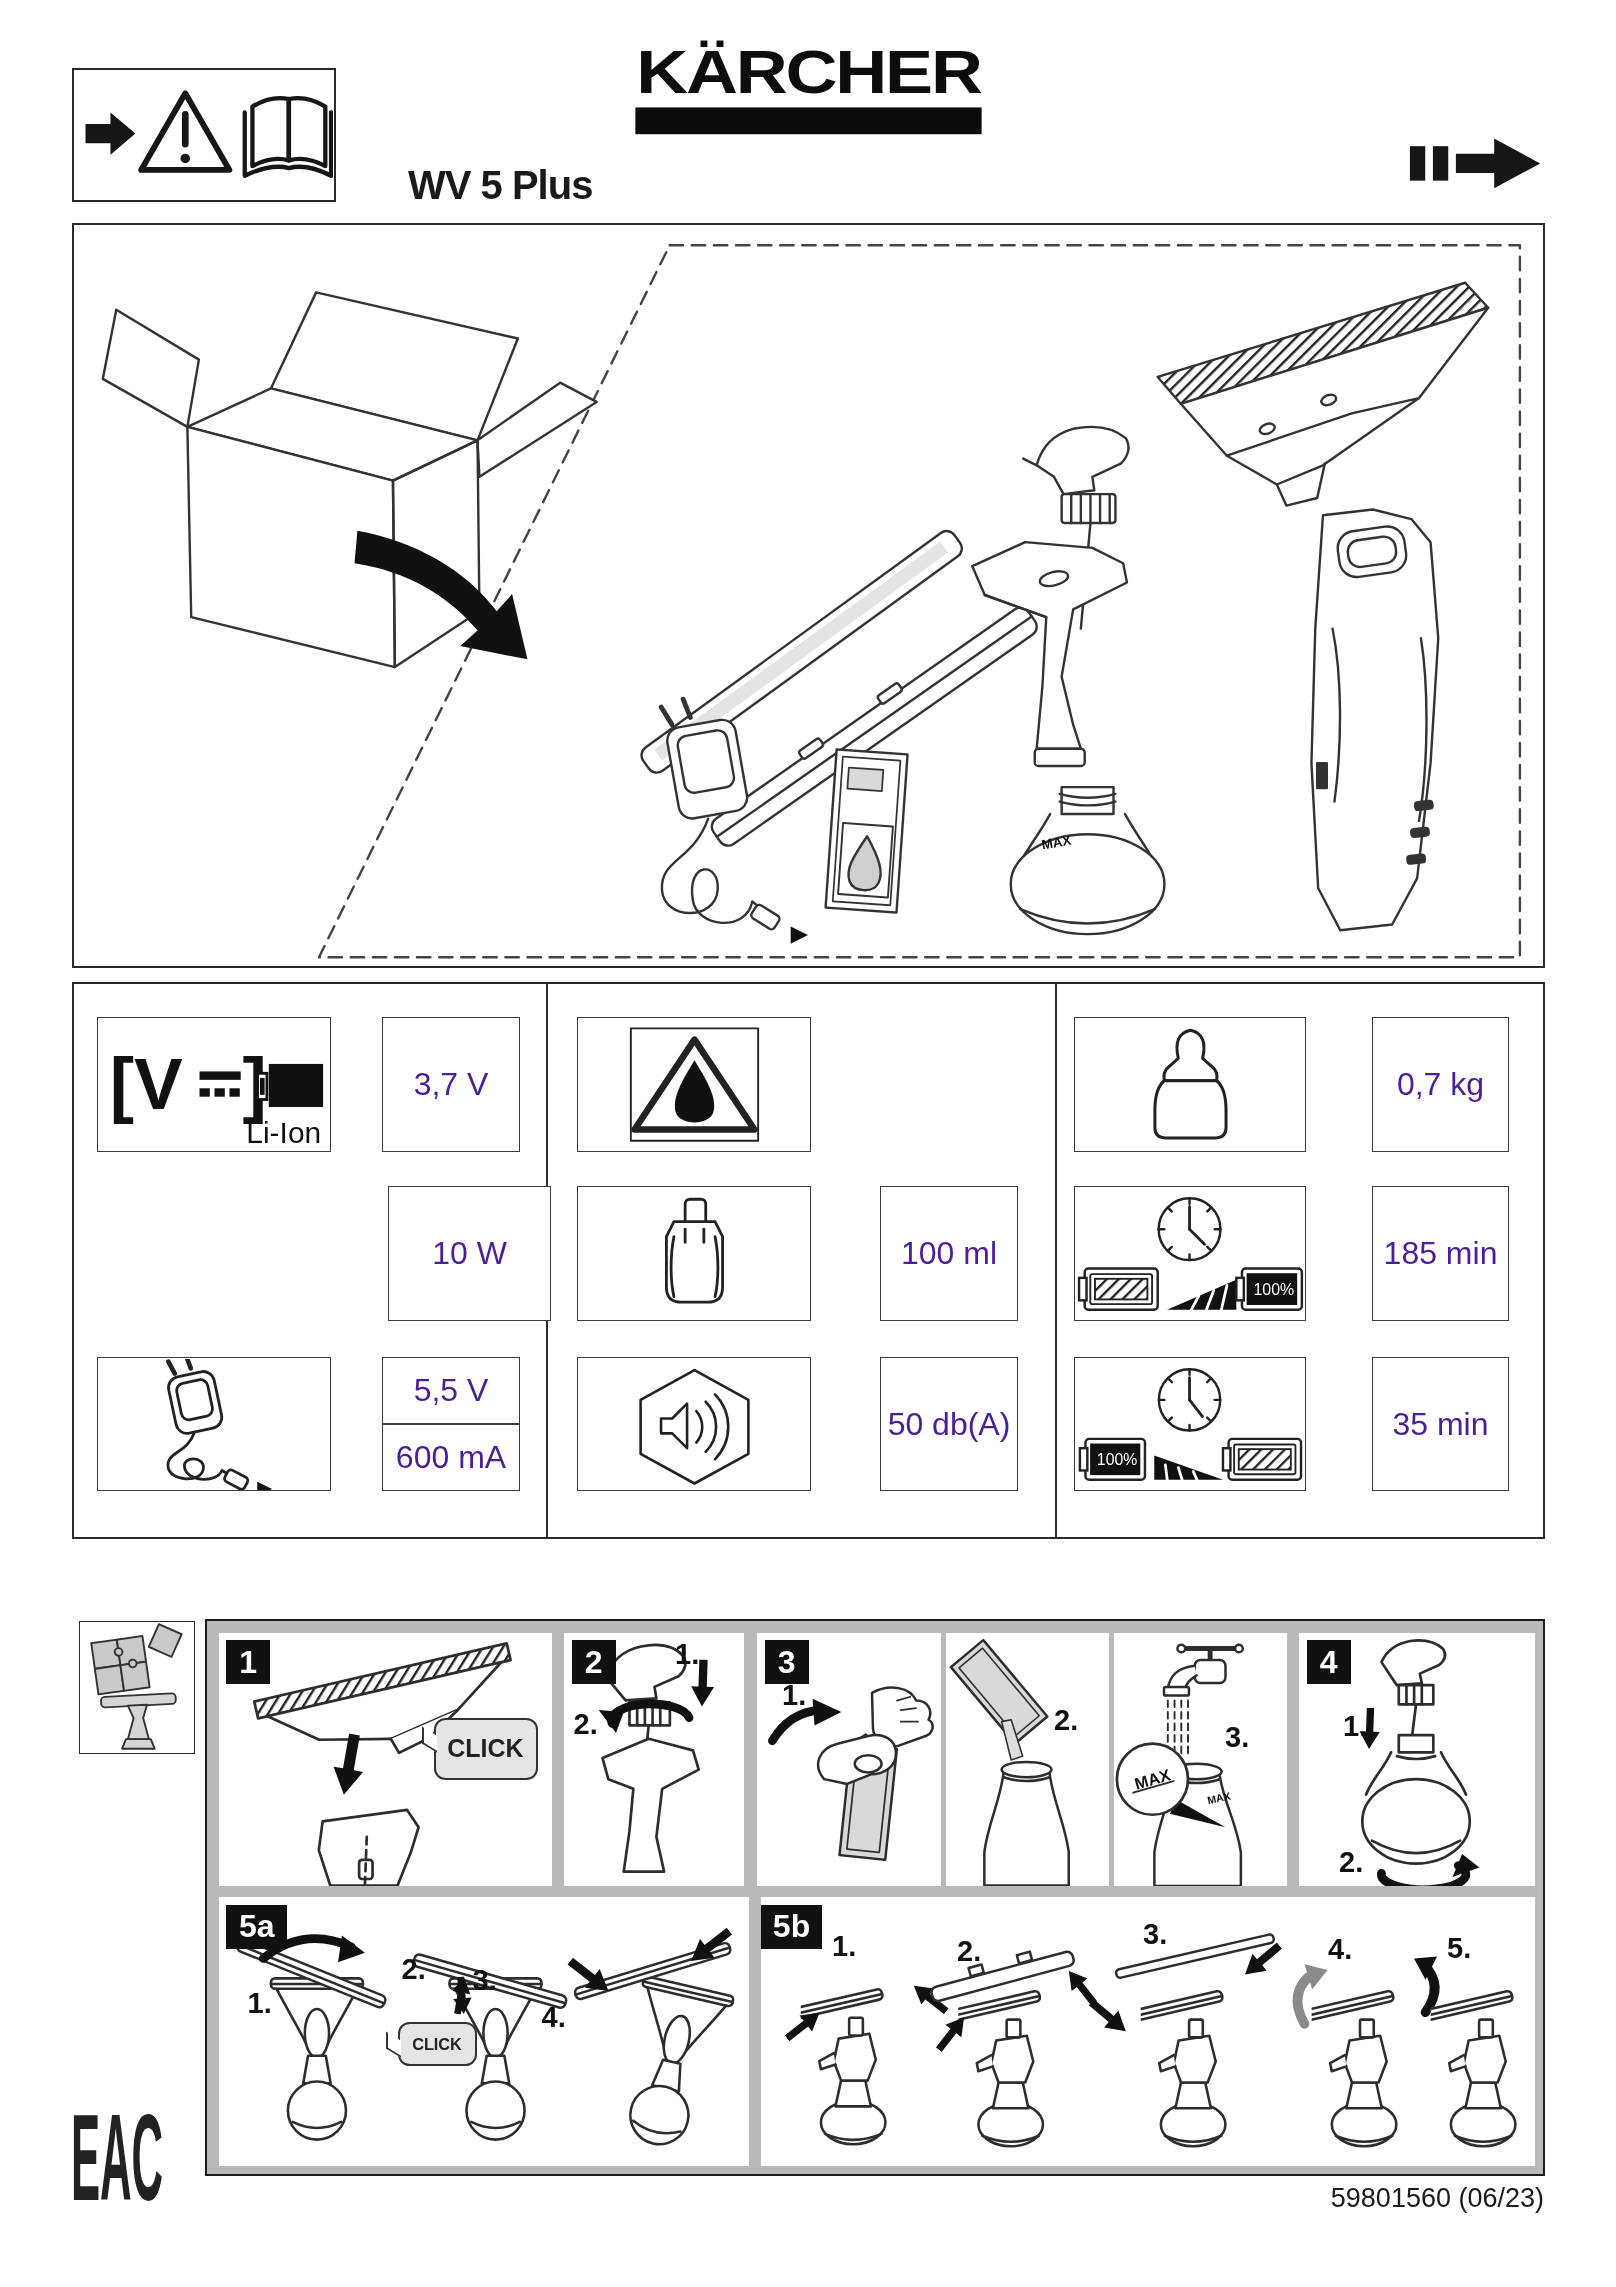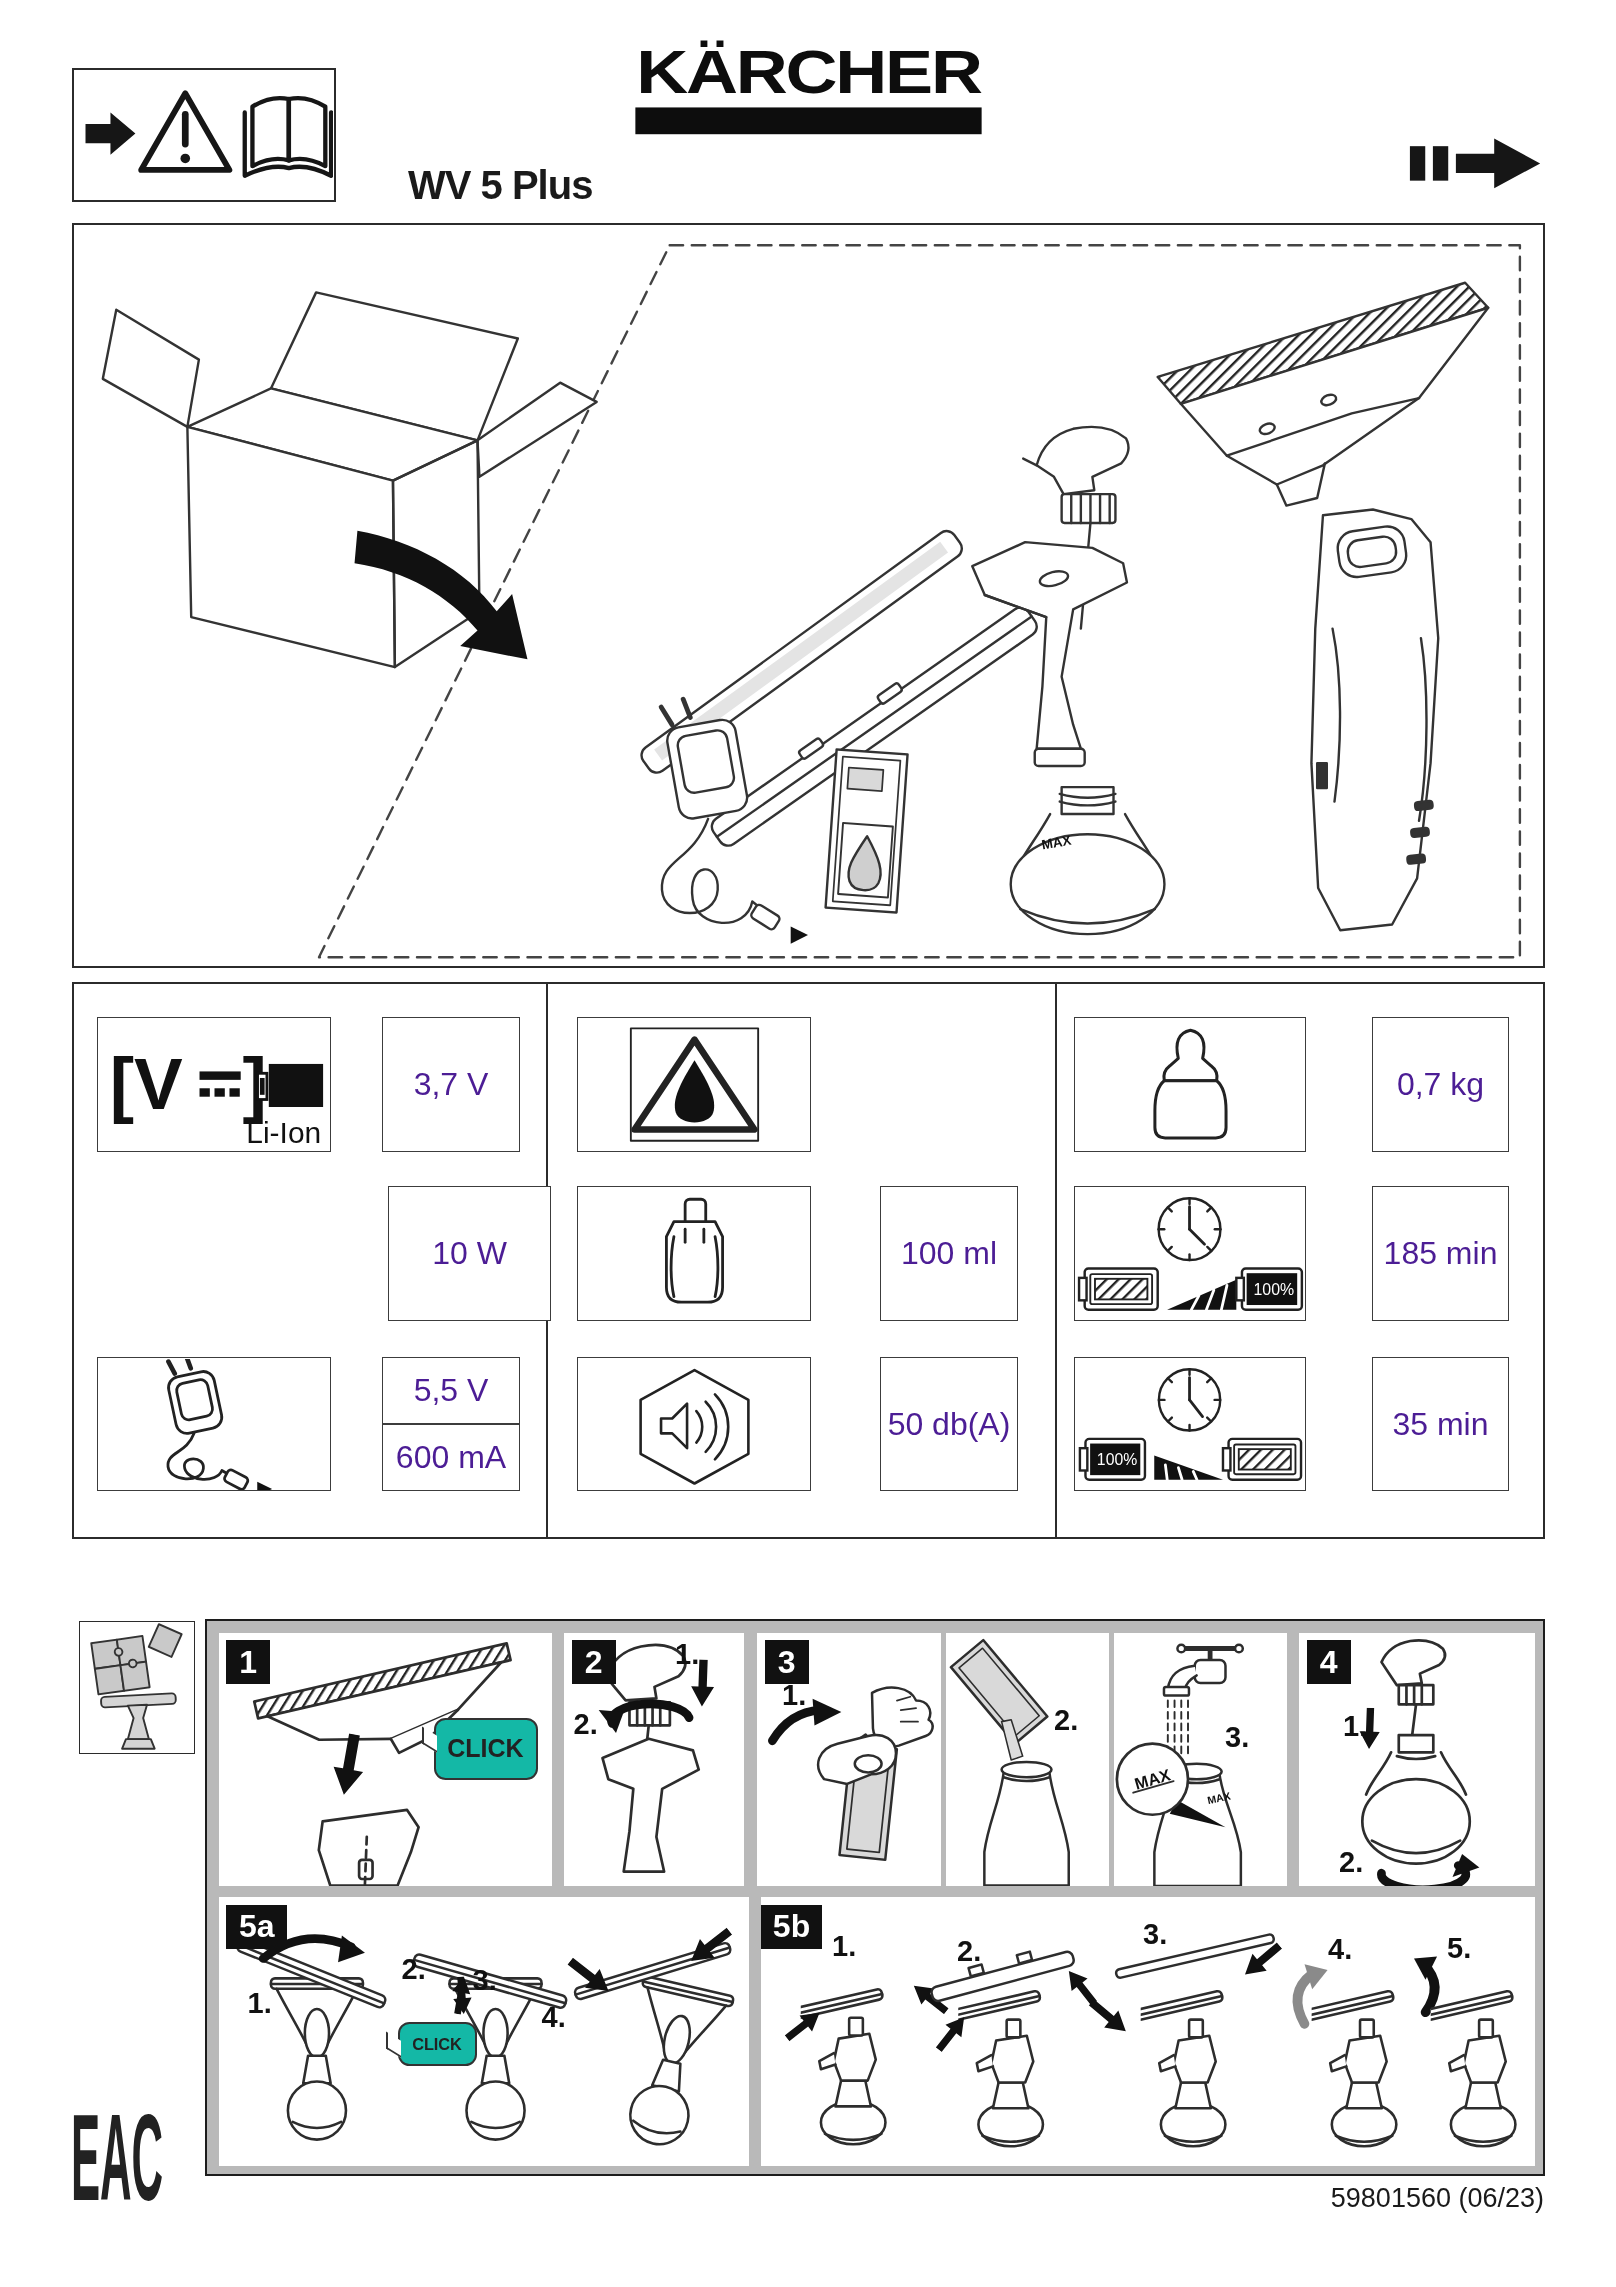--- a/index.html
+++ b/index.html
@@ -15,21 +15,21 @@
   .vdiv{position:absolute;top:0;bottom:0;width:2.4px;background:#2b2b2b;}
   .scell{position:absolute;border:1.9px solid #3c3c3c;box-sizing:border-box;background:#fff;
          display:flex;align-items:center;justify-content:center;}
   .sval{font-size:32px;color:#4c1d95;}
   
   .panel{position:absolute;background:#b9b9b9;border:2.9px solid #1c1c1c;box-sizing:border-box;}
   .cell{position:absolute;background:#fff;}
   .chip{position:absolute;background:#111;color:#fff;font-weight:bold;font-size:32px;
         display:flex;align-items:center;justify-content:center;}
   .slabel{position:absolute;font-weight:bold;font-size:29px;color:#111;line-height:1;}
-  .bubble{position:absolute;background:#14b8a6;border:2.4px solid #333;border-radius:11.5px;
+  .bubble{position:absolute;background:#e5e5e5;border:2.4px solid #333;border-radius:11.5px;
           display:flex;align-items:center;justify-content:center;font-weight:bold;color:#222;}
   .bubble::before{content:"";position:absolute;left:-13.4px;top:11.5px;width:12.5px;height:15.4px;
           background:#fff;border-left:2.4px solid #333;border-bottom:2.4px solid #333;
           transform:skewY(32deg);}
   .partnum{font-size:27px;color:#1a1a1a;text-align:right;}
 </style>
 </head>
 <body>
 
 <div class="page">

